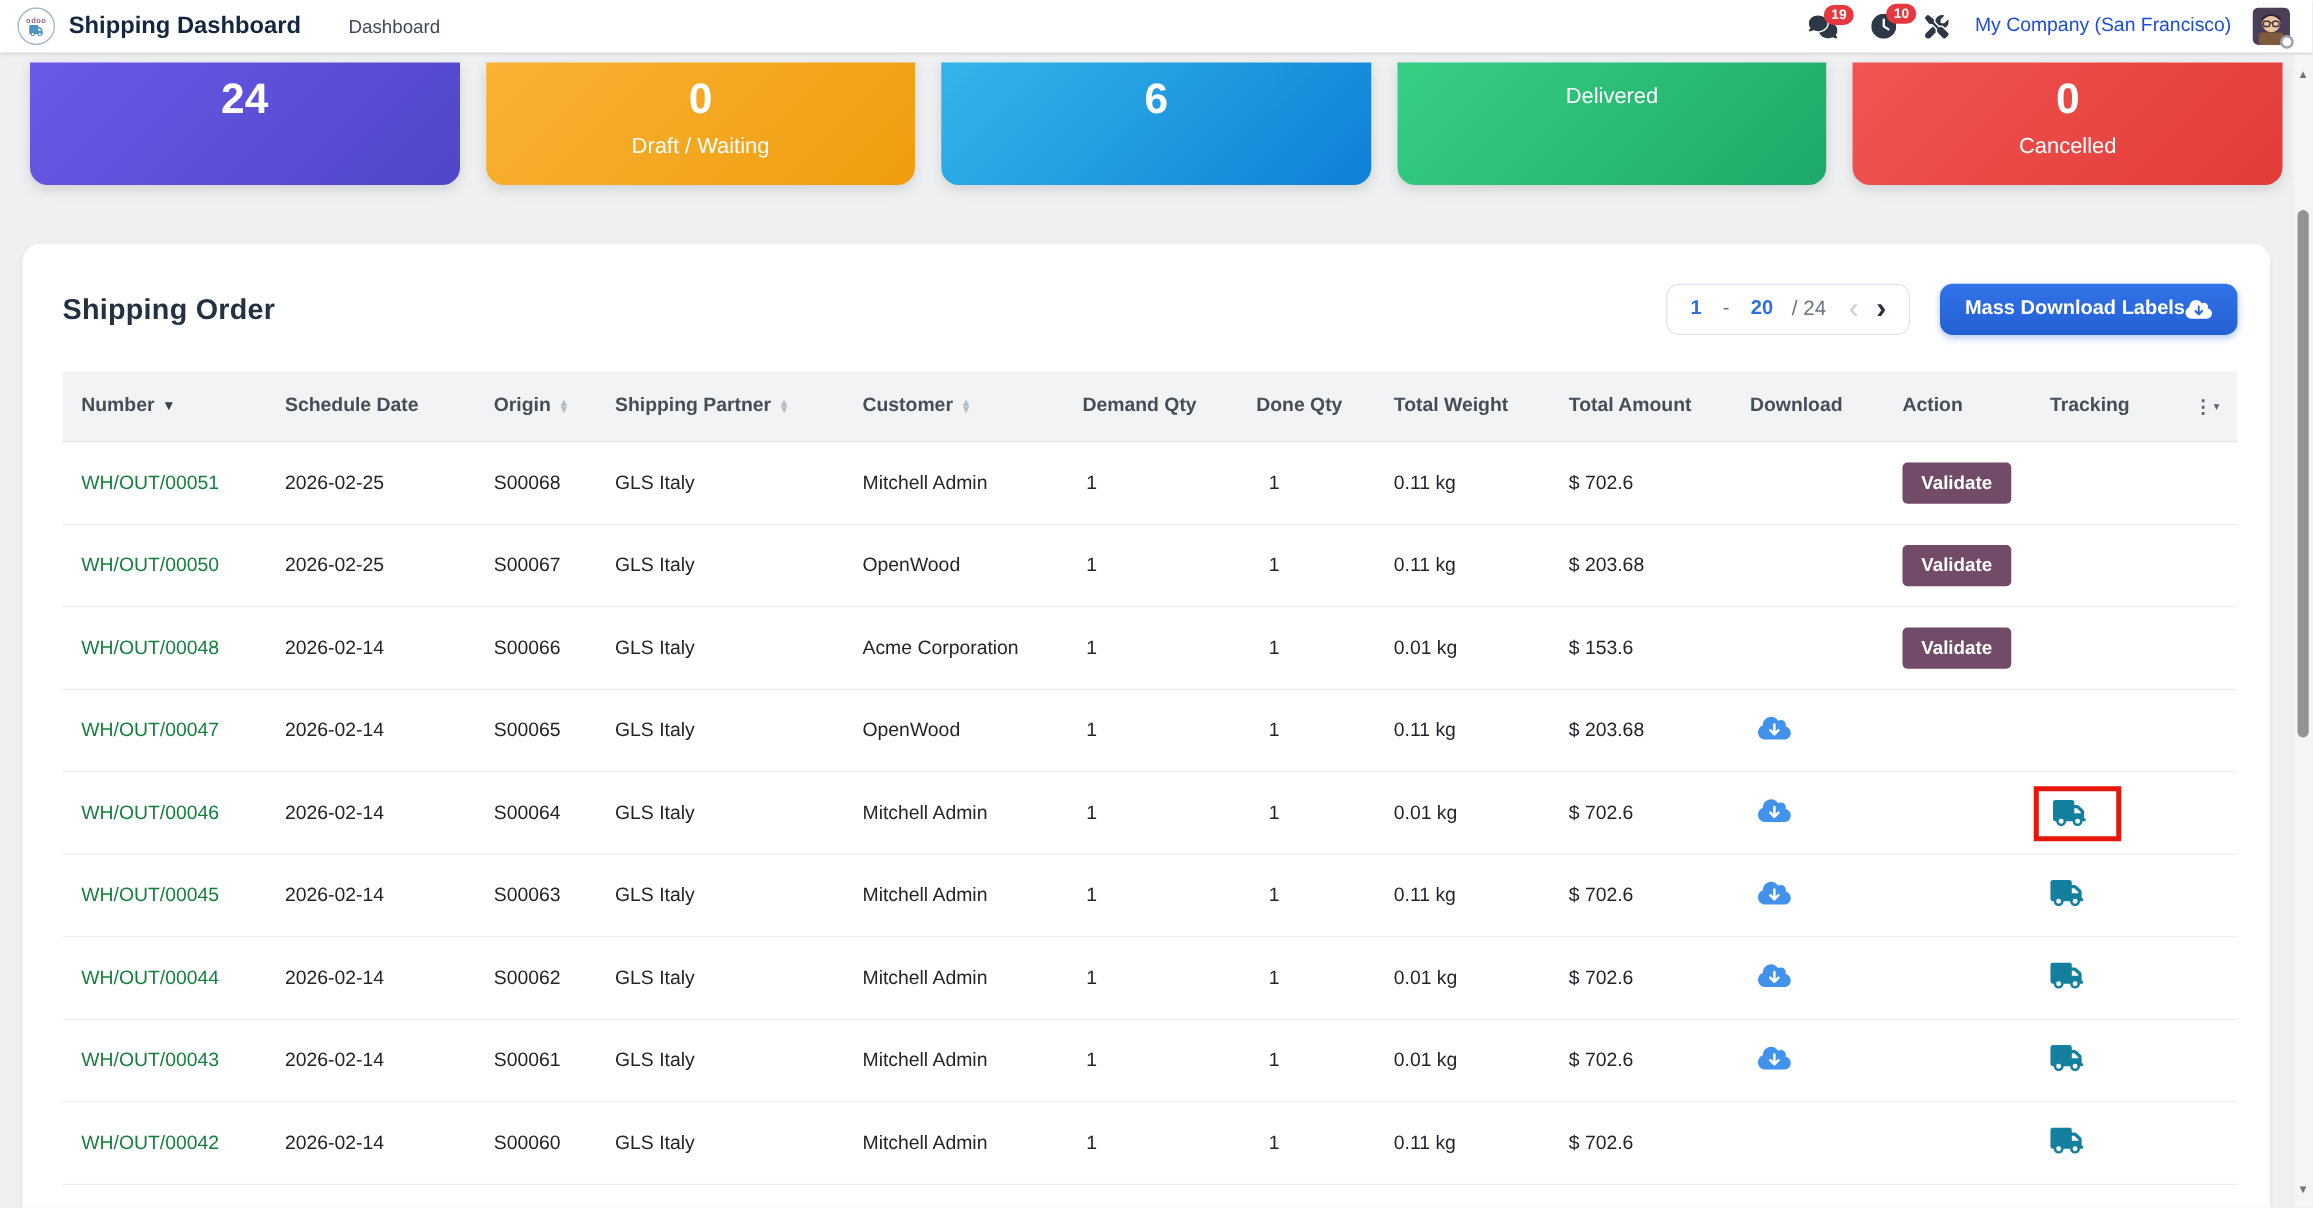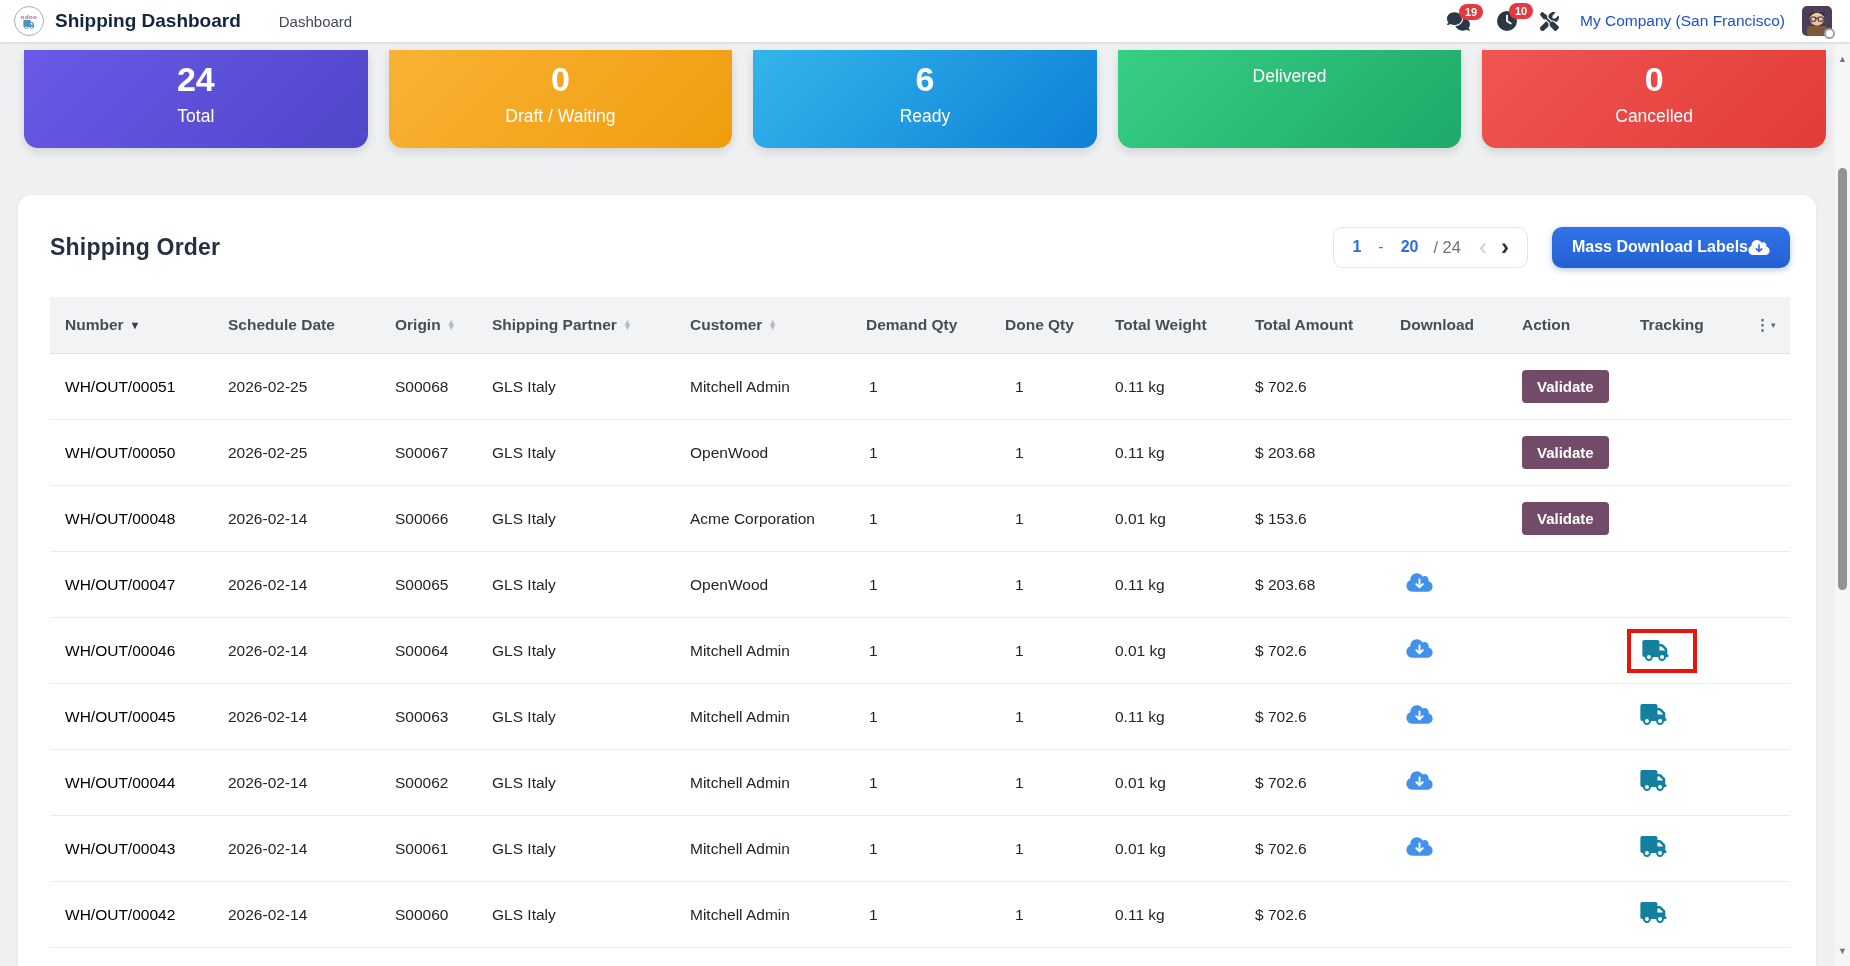--- a/index.html
+++ b/index.html
@@ -63,21 +63,21 @@
   .t-head { background:#f2f3f5; height:57px; border-bottom:1px solid #dee2e6; }
   .h-cell { font-size:15.5px; font-weight:bold; color:#454d57; display:flex;
     align-items:center; gap:6px; cursor:pointer; }
   .sort-caret { font-size:11px; color:#39404a; }
   .sort-both { display:flex; flex-direction:column; line-height:.55; font-size:9px; color:#b7bdc4; }
   .col-options { font-size:15px; color:#5c6670; cursor:pointer; display:flex; align-items:center; }
   .col-options .dots { font-size:15px; font-weight:bold; }
   .col-options .caret { font-size:9px; margin-left:1px; color:#5c6670; }
   .t-body-row { height:66px; border-bottom:1px solid #ebedef; background:#fff; }
   .cell { font-size:15.5px; color:#212529; }
-  .num-link { color:#000000; text-decoration:none; font-weight:500; font-size:15.5px; cursor:pointer; }
+  .num-link { color:#15803d; text-decoration:none; font-weight:500; font-size:15.5px; cursor:pointer; }
   .validate-btn { background:#714b67; color:#fff; border:none; border-radius:4px;
     font-size:15px; font-weight:600; padding:8px 15px; cursor:pointer;
     font-family:"Liberation Sans",sans-serif; }
   .dl-icon { width:27px; height:21px; fill:#4292ec; cursor:pointer; margin-left:6px; }
   .truck-icon { width:27px; height:21px; fill:#13809f; cursor:pointer; }
   .highlight-box { display:flex; align-items:center; width:70px; height:44px;
     border:4px solid #e8150a; padding-left:11px; margin-left:-13px; }
   .partial-row { height:66px; }
 
   
@@ -134,29 +134,27 @@
       <span class="avatar-status"></span>
     </div>
   </div>
 </div>
 
 <div class="content">
 
   <div class="cards-row" id="cardsRow">
       <div class="stat-card" style="background: linear-gradient(135deg, rgb(106, 90, 232), rgb(79, 70, 200));">
         <div class="stat-value">24</div>
-                 <div class="stat-label">Total</div>
       </div>
       <div class="stat-card" style="background: linear-gradient(135deg, rgb(249, 178, 52), rgb(239, 157, 14));">
         <div class="stat-value">0</div>
                  <div class="stat-label">Draft / Waiting</div>
       </div>
       <div class="stat-card" style="background: linear-gradient(135deg, rgb(51, 181, 234), rgb(15, 128, 215));">
         <div class="stat-value">6</div>
-                 <div class="stat-label">Ready</div>
       </div>
       <div class="stat-card" style="background: linear-gradient(135deg, rgb(54, 207, 132), rgb(30, 169, 104));">
                  <div class="stat-label">Delivered</div>
       </div>
       <div class="stat-card" style="background: linear-gradient(135deg, rgb(240, 85, 82), rgb(226, 60, 56));">
         <div class="stat-value">0</div>
                  <div class="stat-label">Cancelled</div>
       </div>
     </div>
 

